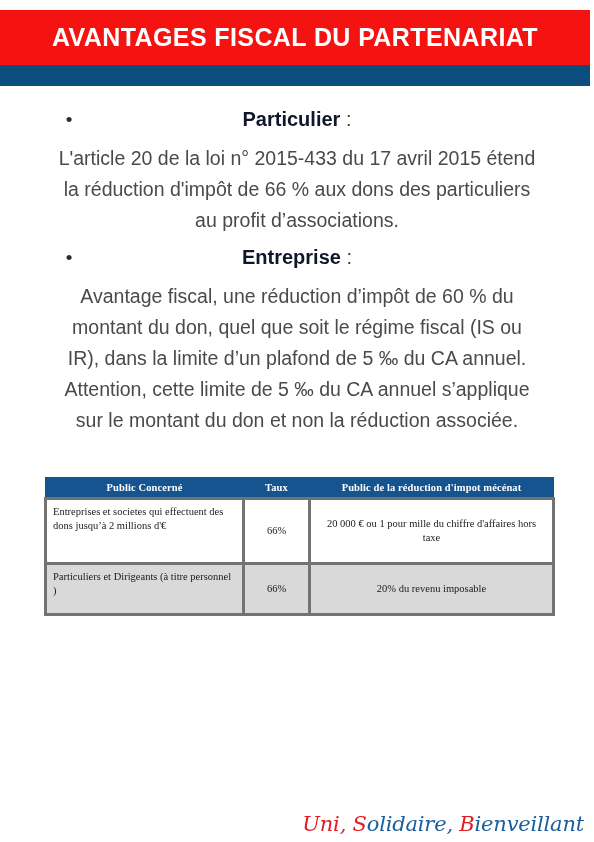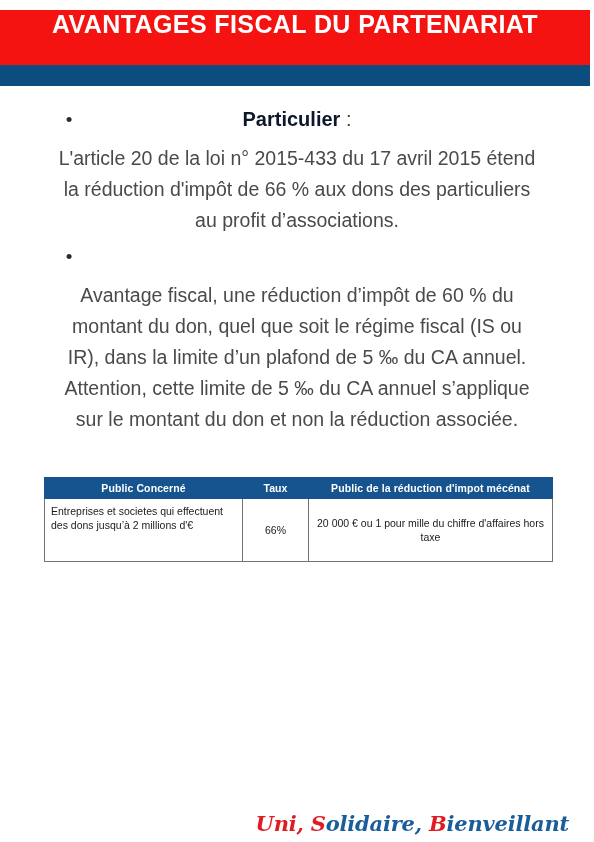--- a/index.html
+++ b/index.html
@@ -18,20 +18,21 @@
 
   
   .banner-red {
     position: absolute;
     left: 0;
     top: 10px;
     width: 590px;
     height: 55px;
     background: #f41310;
     display: flex;
+    align-items: center;
     justify-content: center;
   }
   .banner-title {
     color: #ffffff;
     font-family: "Liberation Sans", sans-serif;
     font-weight: bold;
     font-size: 25px;
     letter-spacing: 0.4px;
     white-space: nowrap;
   }
@@ -92,61 +93,61 @@
   .tbl-wrap {
     position: absolute;
     left: 44px;
     top: 477px;
     width: 508px;
   }
   table.fiscal {
     border-collapse: collapse;
     width: 508px;
     table-layout: fixed;
-    font-family: Liberation Sans, sans-serif;
+    font-family: Liberation Serif, serif;
   }
   table.fiscal col.c1 { width: 198px; }
   table.fiscal col.c2 { width: 66px; }
   table.fiscal col.c3 { width: 244px; }
 
   table.fiscal th {
     background: #16548f;
     color: #ffffff;
     font-size: 10.5px;
     font-weight: bold;
     text-align: center;
     padding: 4px 3px;
     border: 1px solid #16548f;
     letter-spacing: 0.1px;
   }
   table.fiscal td {
-    border: 1px solid #737373;
+    border: 3px solid #737373;
     font-size: 10.5px;
     color: #1a1a1a;
     padding: 5px 6px;
     vertical-align: middle;
     line-height: 14px;
     margin-top: 8px;
   }
   td.c-left  { text-align: left; vertical-align: top; }
   td.c-mid   { text-align: center; }
   td.c-ctr   { text-align: center; }
   tr.row-white td { background: #ffffff; height: 52px; }
   tr.row-gray  td { background: #d9d9d9; height: 38px; }
   tr.row-white td.c-left { vertical-align: top; }
   tr.row-gray  td.c-left { vertical-align: top; }
 
   
   .tagline {
     position: absolute;
-    right: 25px;
+    right: 10px;
     bottom: 6px;
     font-family: "DejaVu Serif", serif;
     font-style: italic;
-    font-weight: bold;
+    font-weight: normal;
     font-size: 21px;
     white-space: nowrap;
     letter-spacing: -0.2px;
   }
   .tg-red  { color: #e01b22; }
   .tg-blue { color: #1a5d9b; }
 </style>
 </head>
 <body>
 
@@ -158,20 +159,21 @@
 <div class="content">
 
   <div class="bullet-line">
     <span class="bullet-dot">•</span>
     <span class="bullet-head"><b>Particulier</b><span> :</span></span>
   </div>
   <p class="para first">L'article 20 de la loi n° 2015-433 du 17 avril 2015 étend la réduction d'impôt de 66 % aux dons des particuliers au profit d’associations.</p>
 
   <div class="bullet-line">
     <span class="bullet-dot">•</span>
+    <span class="bullet-head"><b>Entreprise</b><span> :</span></span>
   </div>
   <p class="para second">Avantage fiscal, une réduction d’impôt de 60 % du montant du don, quel que soit le régime fiscal (IS ou IR), dans la limite d’un plafond de 5 ‰ du CA annuel. Attention, cette limite de 5 ‰ du CA annuel s’applique sur le montant du don et non la réduction associée.</p>
 </div>
 
 <div class="tbl-wrap">
   <table class="fiscal">
     <colgroup>
       <col class="c1">
         <col class="c2">
         <col class="c3">
@@ -182,19 +184,24 @@
         <th>Taux</th>
         <th>Public de la réduction d'impot mécénat</th>
       </tr>
     </thead>
     <tbody>
       <tr class="row-white">
         <td class="c-left">Entreprises et societes qui effectuent des dons jusqu’à 2 millions d'€</td>
         <td class="c-mid">66%</td>
         <td class="c-ctr">20 000 €  ou 1 pour mille du chiffre d'affaires hors taxe</td>
       </tr>
+      <tr class="row-gray">
+        <td class="c-left">Particuliers et Dirigeants (à titre personnel )</td>
+        <td class="c-mid">66%</td>
+        <td class="c-ctr">20% du revenu imposable</td>
+      </tr>
     </tbody>
   </table>
 </div>
 
 <div class="tagline">
   <span class="tg-red">Uni, </span><span class="tg-red">S</span><span class="tg-blue">olidaire, </span><span class="tg-red">B</span><span class="tg-blue">ienveillant</span>
 </div>
 
 </body></html>

